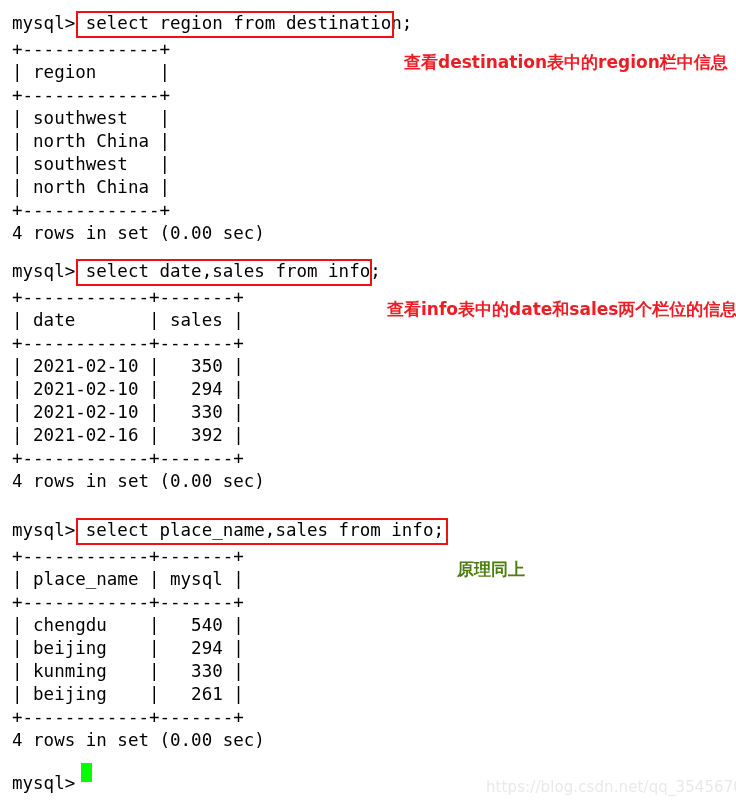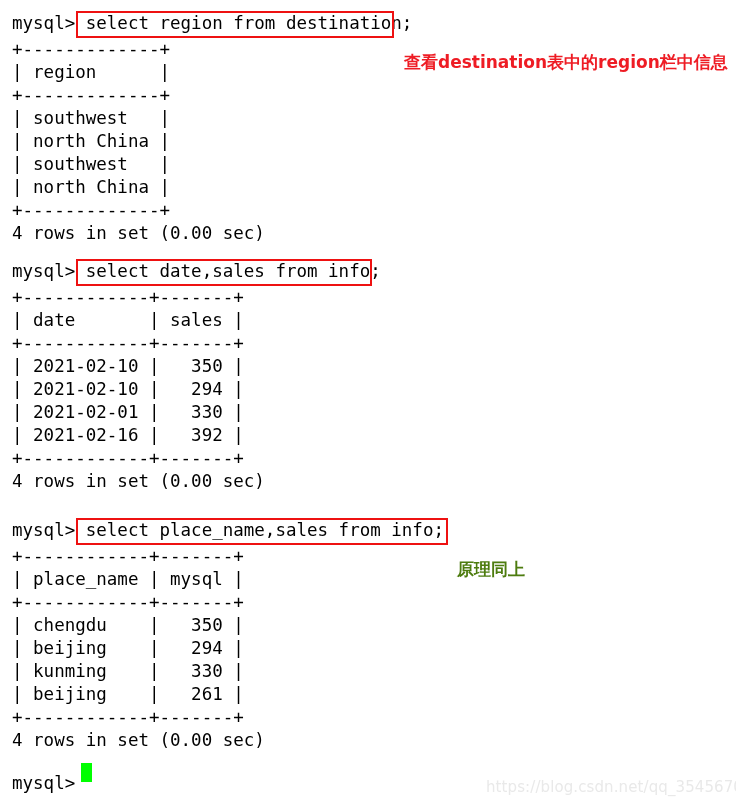--- a/index.html
+++ b/index.html
@@ -92,46 +92,46 @@
       <div class="term-line" style="top: 153px;">| southwest   |</div>
       <div class="term-line" style="top: 176px;">| north China |</div>
       <div class="term-line" style="top: 199px;">+-------------+</div>
       <div class="term-line" style="top: 222px;">4 rows in set (0.00 sec)</div>
       <div class="term-line" style="top: 260px;">mysql&gt; select date,sales from info;</div>
       <div class="term-line" style="top: 286px;">+------------+-------+</div>
       <div class="term-line" style="top: 309px;">| date       | sales |</div>
       <div class="term-line" style="top: 332px;">+------------+-------+</div>
       <div class="term-line" style="top: 355px;">| 2021-02-10 |   350 |</div>
       <div class="term-line" style="top: 378px;">| 2021-02-10 |   294 |</div>
-      <div class="term-line" style="top: 401px;">| 2021-02-01 |   330 |</div>
+      <div class="term-line" style="top: 401px;">| 2021-02-10 |   330 |</div>
       <div class="term-line" style="top: 424px;">| 2021-02-16 |   392 |</div>
       <div class="term-line" style="top: 447px;">+------------+-------+</div>
       <div class="term-line" style="top: 470px;">4 rows in set (0.00 sec)</div>
       <div class="term-line" style="top: 519px;">mysql&gt; select place_name,sales from info;</div>
       <div class="term-line" style="top: 545px;">+------------+-------+</div>
       <div class="term-line" style="top: 568px;">| place_name | mysql |</div>
       <div class="term-line" style="top: 591px;">+------------+-------+</div>
-      <div class="term-line" style="top: 614px;">| chengdu    |   350 |</div>
+      <div class="term-line" style="top: 614px;">| chengdu    |   540 |</div>
       <div class="term-line" style="top: 637px;">| beijing    |   294 |</div>
       <div class="term-line" style="top: 660px;">| kunming    |   330 |</div>
       <div class="term-line" style="top: 683px;">| beijing    |   261 |</div>
       <div class="term-line" style="top: 706px;">+------------+-------+</div>
       <div class="term-line" style="top: 729px;">4 rows in set (0.00 sec)</div>
       <div class="term-line" style="top: 772px; text-align: center;">mysql&gt;</div>
     </div>
 
   <div id="cmd-boxes">
       <div class="cmd-box" style="left: 72px; top: 11px; width: 318px; height: 27px;"></div>
       <div class="cmd-box" style="left: 72px; top: 259px; width: 296px; height: 27px;"></div>
       <div class="cmd-box" style="left: 72px; top: 518px; width: 372px; height: 27px;"></div>
     </div>
 
   <div id="annotations">
       <div class="annot" style="left: 400px; top: 16px; color: rgb(238, 28, 36);"><div>查看destination表中的region栏中信息</div></div>
-      <div class="annot" style="left: 383px; top: 263px; color: rgb(238, 28, 36);"></div>
+      <div class="annot" style="left: 383px; top: 263px; color: rgb(238, 28, 36);"><div>查看info表中的date和sales两个栏位的信息</div></div>
       <div class="annot" style="left: 453px; top: 523px; color: #4d7c0f;"><div>原理同上</div></div>
     </div>
 
   <div class="cursor" style="left:77px; top:763px;"></div>
 
   <div class="watermark" style="left: 482px; top: 778px; color: rgb(233, 233, 233);">https://blog.csdn.net/qq_35456705</div>
 
 </div>
 
 </body></html>

